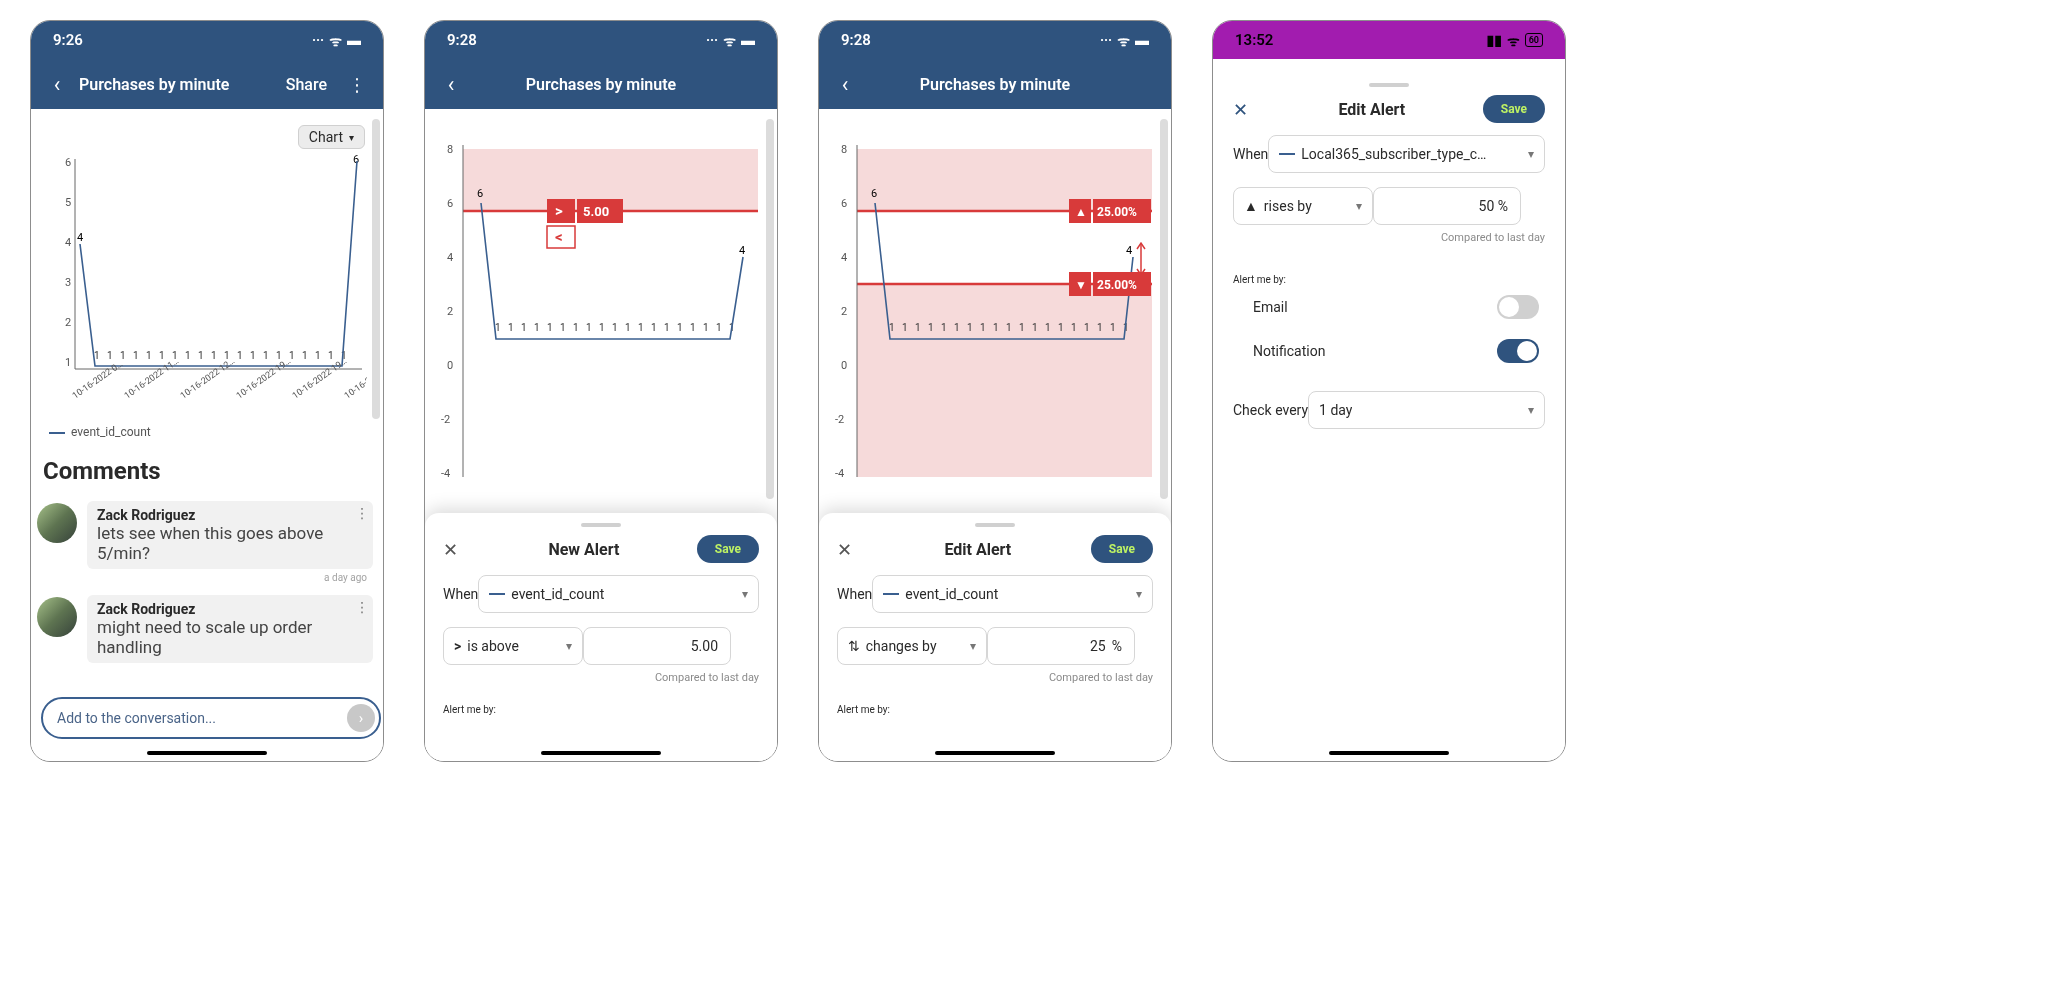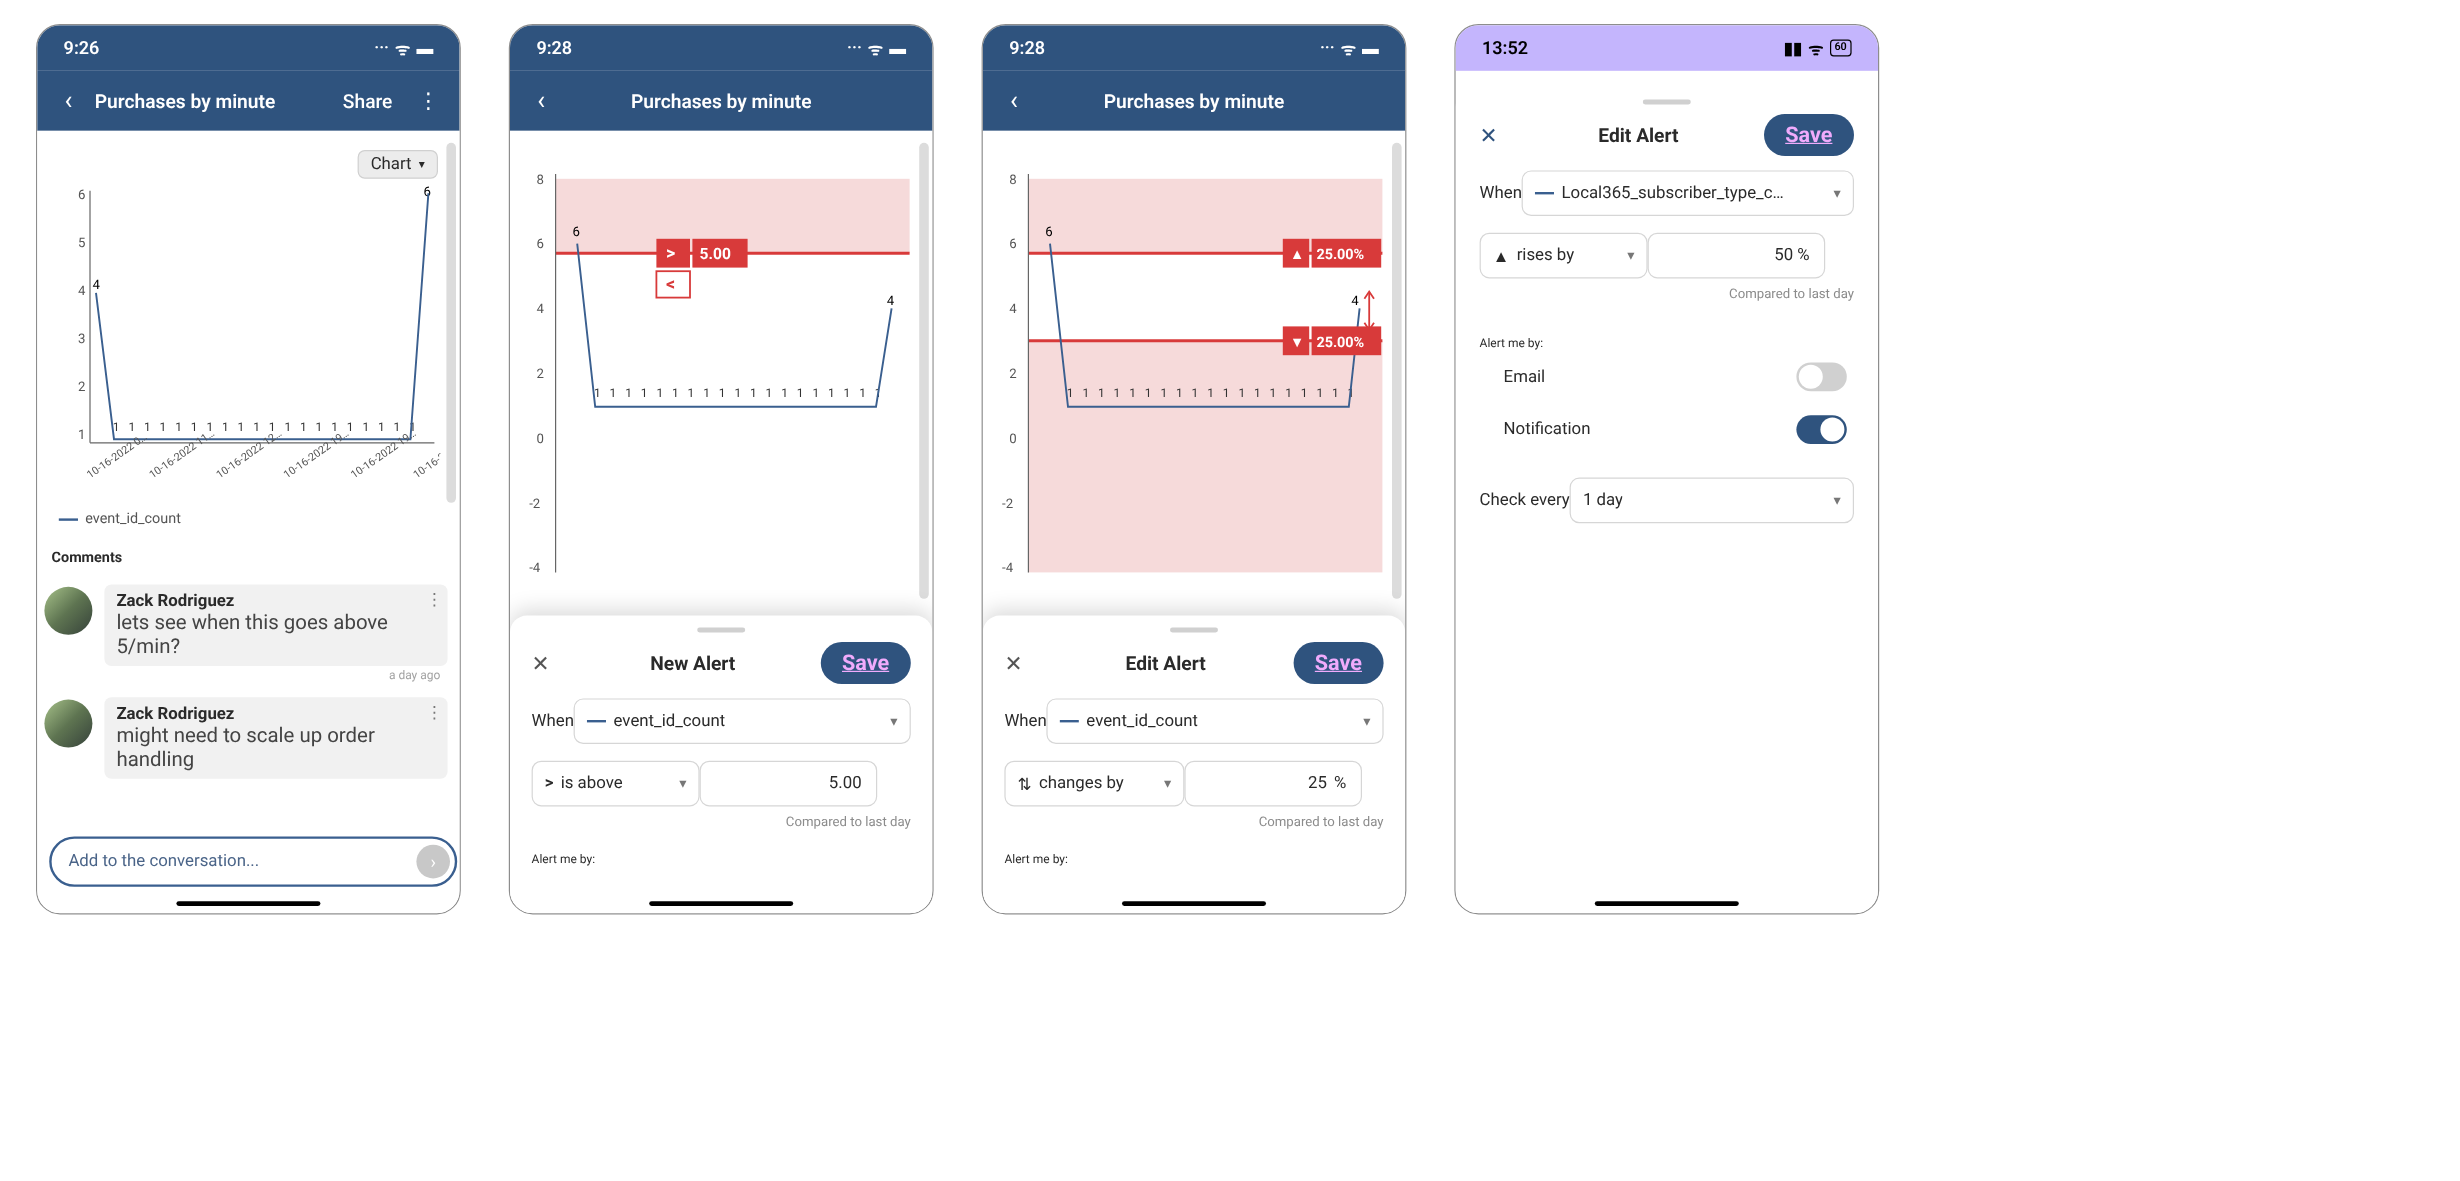--- a/index.html
+++ b/index.html
@@ -76,21 +76,21 @@
   background:#ececec; border:1px solid #d0d0d0; border-radius:6px;
   padding:3px 10px; font-size:14px; display:flex; align-items:center; gap:6px;
 }
 .chart-badge::after{content:"▾"; font-size:10px;}
 .mini-scroll { position:absolute; right:3px; top:10px; width:8px; height:300px; background:#dcdcdc; border-radius:4px;}
 
 svg.plot { display:block; }
 .legend { font-size:12px; color:#555; padding: 4px 0 0 12px; }
 .legend .swatch { display:inline-block; width:16px; height:2px; background:var(--line-blue); vertical-align:middle; margin-right:6px;}
 
-.comments-hdr { font-weight:700; font-size:12px; padding: 18px 0 10px 6px;}
+.comments-hdr { font-weight:700; font-size:24px; padding: 18px 0 10px 6px;}
 .comment {
   display:flex; gap:10px; padding:6px 0; align-items:flex-start;
 }
 .avatar { width:40px; height:40px; border-radius:50%; background:linear-gradient(135deg,#a7c28a,#5e7451,#35413a); flex-shrink:0; margin-top:2px;}
 .comment-body { flex:1; background:#f1f1f1; border-radius:6px; padding:6px 10px; position:relative;}
 .comment-body .author{ font-weight:700; font-size:14px;}
 .comment-body .txt{ font-size:17px; color:#444;}
 .comment-body .ts{ position:absolute; bottom:-14px; right:6px; font-size:10px; color:#a3a3a3;}
 .comment-menu { position:absolute; right:4px; top:4px; font-size:14px; color:#777;}
 .compose {
@@ -106,21 +106,21 @@
 .sheet {
   position:absolute; left:0; right:0; bottom:0;
   background:#fff; border-radius:14px 14px 0 0;
   box-shadow: 0 -4px 18px rgba(0,0,0,.15);
   padding: 10px 18px 14px 18px;
 }
 .sheet-handle { width:40px; height:4px; background:#d0d0d0; border-radius:3px; margin:0 auto 8px;}
 .sheet-row1 { display:flex; align-items:center; justify-content:space-between; margin-bottom:12px;}
 .sheet-close { font-size:18px; color:#555; width:28px;}
 .sheet-title { font-weight:700; font-size:16px;}
-.save-btn { background:var(--navy); color:#f0abfc; border-radius:20px; padding:7px 18px; font-weight:700; font-size:18px;text-decoration:underline;}
+.save-btn { background:var(--navy); color:#bef264; border-radius:20px; padding:7px 18px; font-weight:700; font-size:12px;}
 .frm-row { display:flex; align-items:center; gap:0; margin-bottom:14px; font-size:14px;}
 .sel {
   flex:1; border:1px solid #d6d6d6; border-radius:8px; height:38px;
   display:flex; align-items:center; padding:0 10px; gap:8px; font-size:14px;
   justify-content:space-between; min-width:0;
 }
 .sel .lbl{ display:flex; align-items:center; gap:6px; overflow:hidden; white-space:nowrap; text-overflow:ellipsis;}
 .sel .swatch{ display:inline-block; width:16px; height:2px; background:var(--line-blue);}
 .sel .caret{ color:#777; font-size:12px;}
 .sel.small{ flex:0 0 140px;}
@@ -131,21 +131,21 @@
 }
 .compared { text-align:right; font-size:11px; color:#8b8b8b; margin-top:-8px; margin-bottom:12px;}
 .section-lbl { font-size:10px; padding-top:8px;}
 .toggle-row { display:flex; align-items:center; justify-content:space-between; padding: 10px 6px 10px 20px; font-size:14px;}
 .toggle { width:42px; height:24px; border-radius:12px; background:#d0d0d0; position:relative;}
 .toggle.on{ background:var(--navy);}
 .toggle .knob{ width:20px; height:20px; border-radius:50%; background:#fff; position:absolute; top:2px; left:2px;}
 .toggle.on .knob{ left:20px;}
 
 
-.statusbar.light{ background:#c4b5fd; color:#000;}
+.statusbar.light{ background:#a21caf; color:#000;}
 .phone4-sheet { position:absolute; left:0; right:0; top:52px; bottom:0; background:#fff; border-radius:16px 16px 0 0; padding:10px 20px;}
 .batt { border:1px solid #000; border-radius:3px; font-size:9px; padding:0 3px; display:inline-flex; align-items:center; line-height:12px;}
 </style>
 </head>
 <body>
 
 <div class="stage">
 
 <div class="phone">
   <div class="statusbar">

